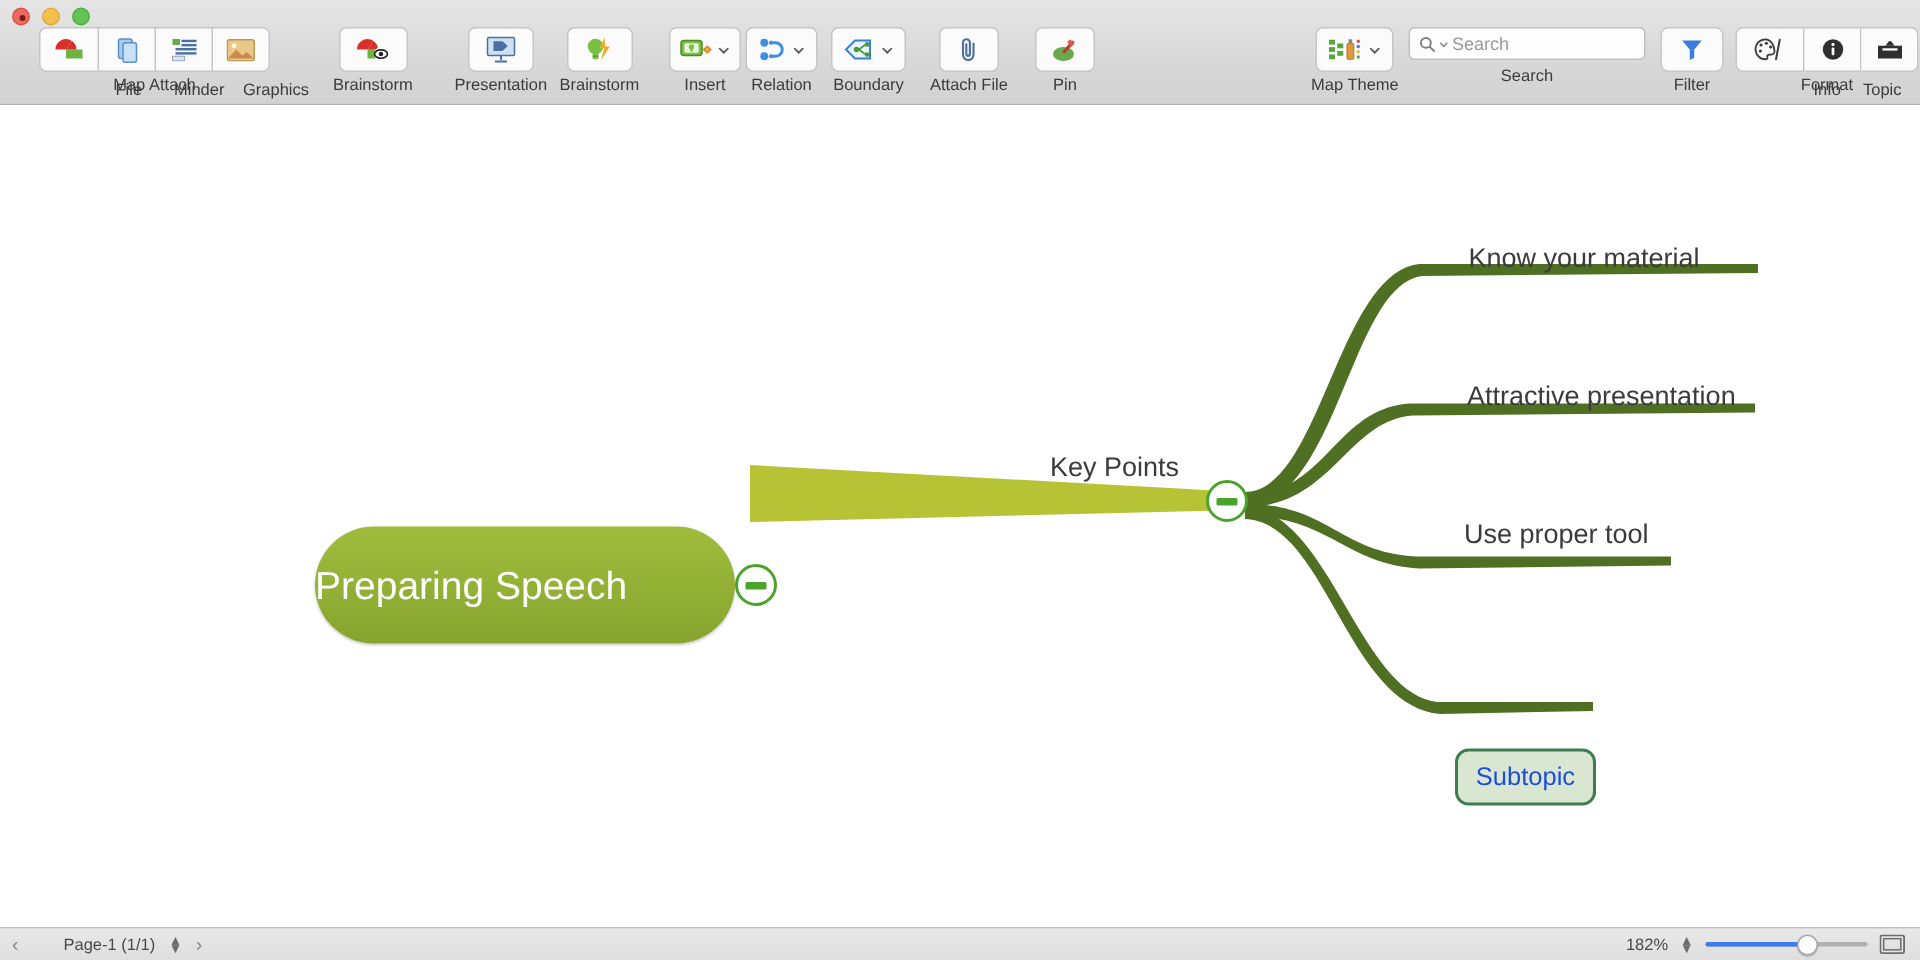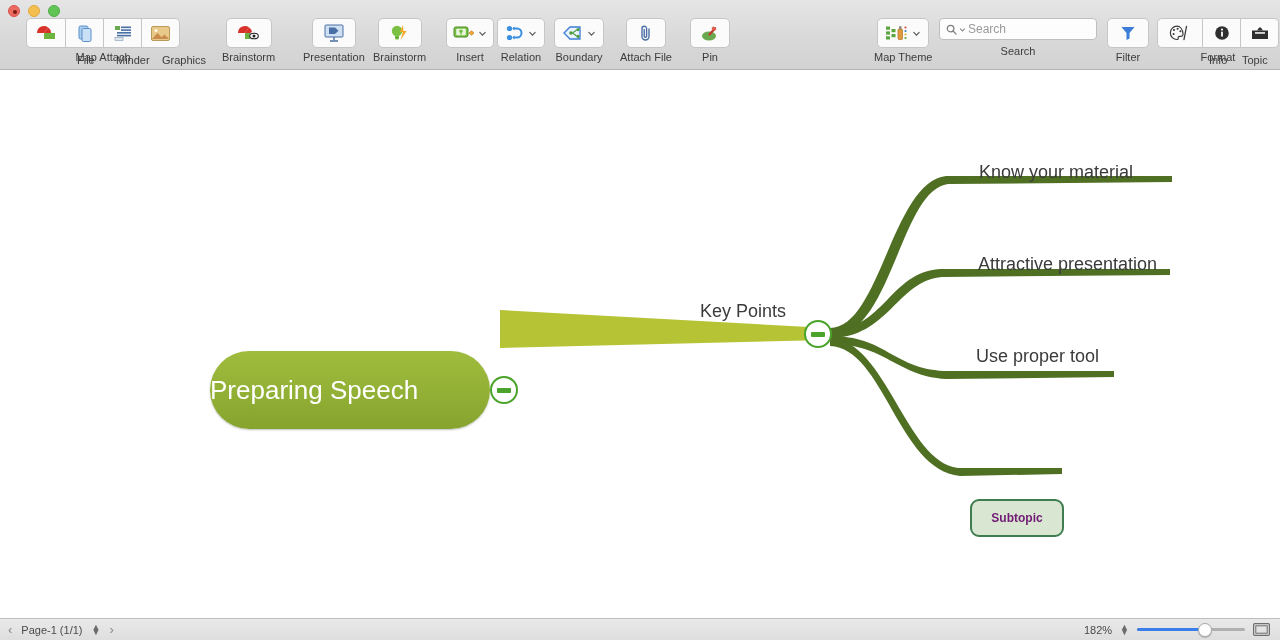--- a/index.html
+++ b/index.html
@@ -81,42 +81,42 @@
   }
   .central span {
     font-size: 26px; color: #ffffff; white-space: nowrap;
   }
   .subtopic-node {
     position: absolute; left: 970px; top: 429px;
     width: 94px; height: 38px; border-radius: 9px;
     background: #d9e7d2; border: 2px solid #3f7c50;
     display: flex; align-items: center; justify-content: center;
   }
-  .subtopic-node span { font-size: 12px; color: #701a75; font-weight: bold; }
+  .subtopic-node span { font-size: 17px; color: #1d4ed8; }
 
   .collapse {
     position: absolute; width: 28px; height: 28px; border-radius: 50%;
     background: #ffffff; border: 2px solid #4aa32a;
     display: flex; align-items: center; justify-content: center;
   }
   .collapse i {
     display:block; width: 14px; height: 5px; background: #4aa32a; border-radius: 1px;
   }
 
   
   .statusbar {
     position: absolute; bottom: 0; left: 0;
     width: 1280px; height: 22px;
     background: linear-gradient(180deg,#e9e9e9,#dedede);
     border-top: 1px solid #bdbdbd;
     display: flex; align-items: center;
   }
   .sb-left  { display: flex; align-items: center; gap: 9px; padding-left: 8px; }
   .sb-right { display: flex; align-items: center; gap: 8px; margin-left: auto; padding-right: 10px; }
-  .sb-text { font-size: 11px; color: #4a4a4a; }
+  .sb-text { font-size: 11px; color: #4a4a4a; margin-left: 21px; }
   .arrow-btn { font-size: 13px; color: #888; line-height: 1; }
   .stepper { display:flex; flex-direction:column; line-height:5px; color:#6b6b6b; font-size:9px; }
   .zoom-slider { position: relative; width: 108px; height: 12px; display: flex; align-items: center; }
   .zs-track { position:absolute; left:0; width:108px; height:3px; border-radius:2px; background:#b0b0b0; }
   .zs-fill  { position:absolute; left:0; width:68px; height:3px; border-radius:2px; background:#3b7dea; }
   .zs-knob  { position:absolute; left:61px; width:14px; height:14px; border-radius:50%;
               background:#fdfdfd; border:.5px solid #a8a8a8; box-shadow:0 1px 1px rgba(0,0,0,.2); }
 </style>
 </head>
 <body>

